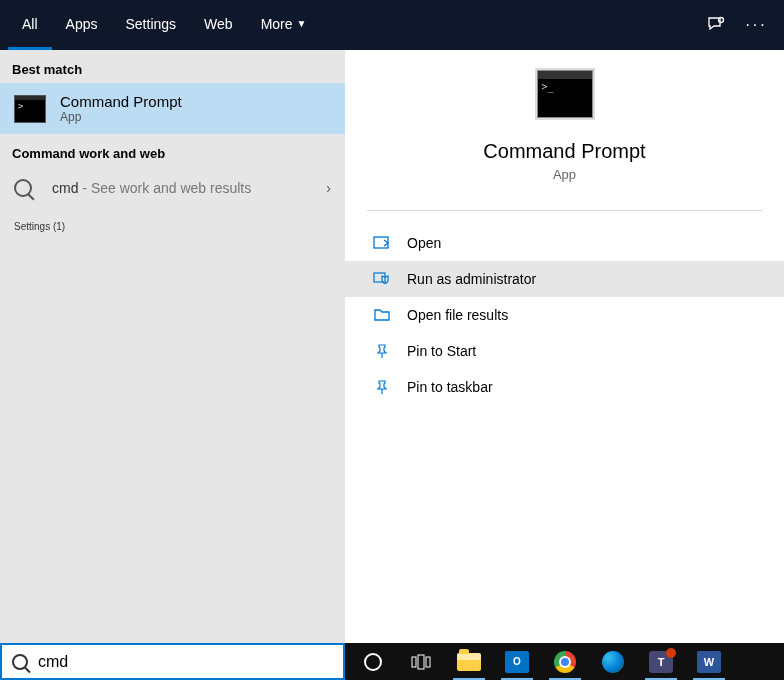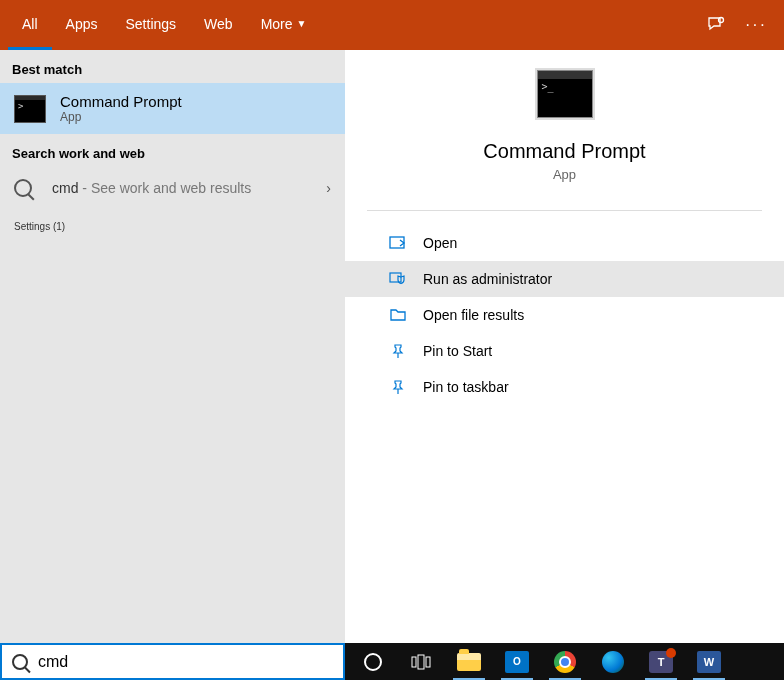--- a/index.html
+++ b/index.html
@@ -1,18 +1,18 @@
 <!DOCTYPE html>
 <html><head>
 <meta charset="utf-8">
 <style>
 * { margin: 0; padding: 0; box-sizing: border-box; font-family: "Segoe UI", Arial, sans-serif; }
 body { width: 784px; height: 680px; background: #fff; overflow: hidden; position: relative; }
 
-.top-tabs { height: 50px; background: #c2410c; display: flex; align-items: center; padding: 0 8px; color: #fff; }
+.top-tabs { height: 50px; background: #0f172a; display: flex; align-items: center; padding: 0 8px; color: #fff; }
 .tab { padding: 0 14px; height: 50px; display: flex; align-items: center; font-size: 14px; cursor: pointer; border-bottom: 3px solid transparent; }
 .tab.active { border-bottom: 3px solid #0078d4; }
 .tab .chev { margin-left: 4px; font-size: 10px; }
 .top-spacer { flex: 1; }
 .top-icon { width: 40px; display: flex; align-items: center; justify-content: center; height: 50px; cursor: pointer; }
 
 .main { display: flex; height: 593px; }
 .left { width: 345px; background: #e6e6e6; display: flex; flex-direction: column; }
 .section-header { font-size: 13px; font-weight: 600; padding: 12px 12px 6px 12px; color: #000; }
 .best-match { background: #bcdcf4; display: flex; align-items: center; padding: 10px 14px; gap: 14px; cursor: pointer; }
@@ -28,21 +28,21 @@
 .chev-r { color: #555; font-size: 14px; }
 .settings-row { padding: 12px 14px; font-size: 10px; color: #333; }
 
 .right { flex: 1; background: #fff; padding: 20px 0 0 0; display: flex; flex-direction: column; align-items: center; }
 .cmd-icon-lg { width: 56px; height: 48px; background: linear-gradient(#333 0 18%, #000 18% 100%); border: 1px solid #888; position: relative; box-shadow: 0 0 0 2px #ddd; }
 .cmd-icon-lg::after { content: ">_"; color: #ccc; font-size: 10px; position: absolute; top: 10px; left: 4px; font-family: monospace; }
 .right-title { font-size: 20px; margin-top: 22px; color: #000; }
 .right-sub { font-size: 13px; color: #666; margin-top: 4px; margin-bottom: 28px; }
 .divider { width: 90%; height: 1px; background: #ddd; }
 .actions { width: 100%; margin-top: 14px; }
-.action { display: flex; align-items: center; padding: 10px 44px; gap: 16px; font-size: 14px; color: #000; cursor: pointer; }
+.action { display: flex; align-items: center; padding: 10px 28px; gap: 16px; font-size: 14px; color: #000; cursor: pointer; }
 .action.selected { background: #e6e6e6; }
 .action-ic { width: 18px; height: 14px; display: flex; align-items: center; justify-content: center; color: #0078d4; }
 
 .search-bar { position: absolute; bottom: 0; left: 0; width: 345px; height: 37px; border: 2px solid #0078d4; background: #fff; display: flex; align-items: center; padding: 0 10px; gap: 10px; }
 .search-bar .si { width: 16px; height: 16px; border: 2px solid #333; border-radius: 50%; position: relative; flex-shrink: 0; }
 .search-bar .si::after { content: ""; position: absolute; width: 7px; height: 2px; background: #333; transform: rotate(45deg); bottom: -3px; right: -5px; }
 .search-bar input { border: none; outline: none; font-size: 16px; flex: 1; }
 
 .taskbar { position: absolute; bottom: 0; left: 345px; right: 0; height: 37px; background: #101010; display: flex; align-items: center; padding: 0 6px; gap: 4px; }
 .tb-item { width: 44px; height: 37px; display: flex; align-items: center; justify-content: center; cursor: pointer; position: relative; }
@@ -85,21 +85,21 @@
 <div class="main">
   <div class="left">
     <div class="section-header">Best match</div>
     <div class="best-match">
       <div class="cmd-icon-sm"></div>
       <div>
         <div class="bm-title">Command Prompt</div>
         <div class="bm-sub">App</div>
       </div>
     </div>
-    <div class="section-header">Search work and web</div>
+    <div class="section-header">Command work and web</div>
     <div class="web-row">
       <div class="search-ic"></div>
       <div class="web-text">
         <span>cmd</span><span class="dim"> - See work and web results</span>
       </div>
       <div class="chev-r">›</div>
     </div>
     <div class="settings-row">Settings (1)</div>
   </div>
 

